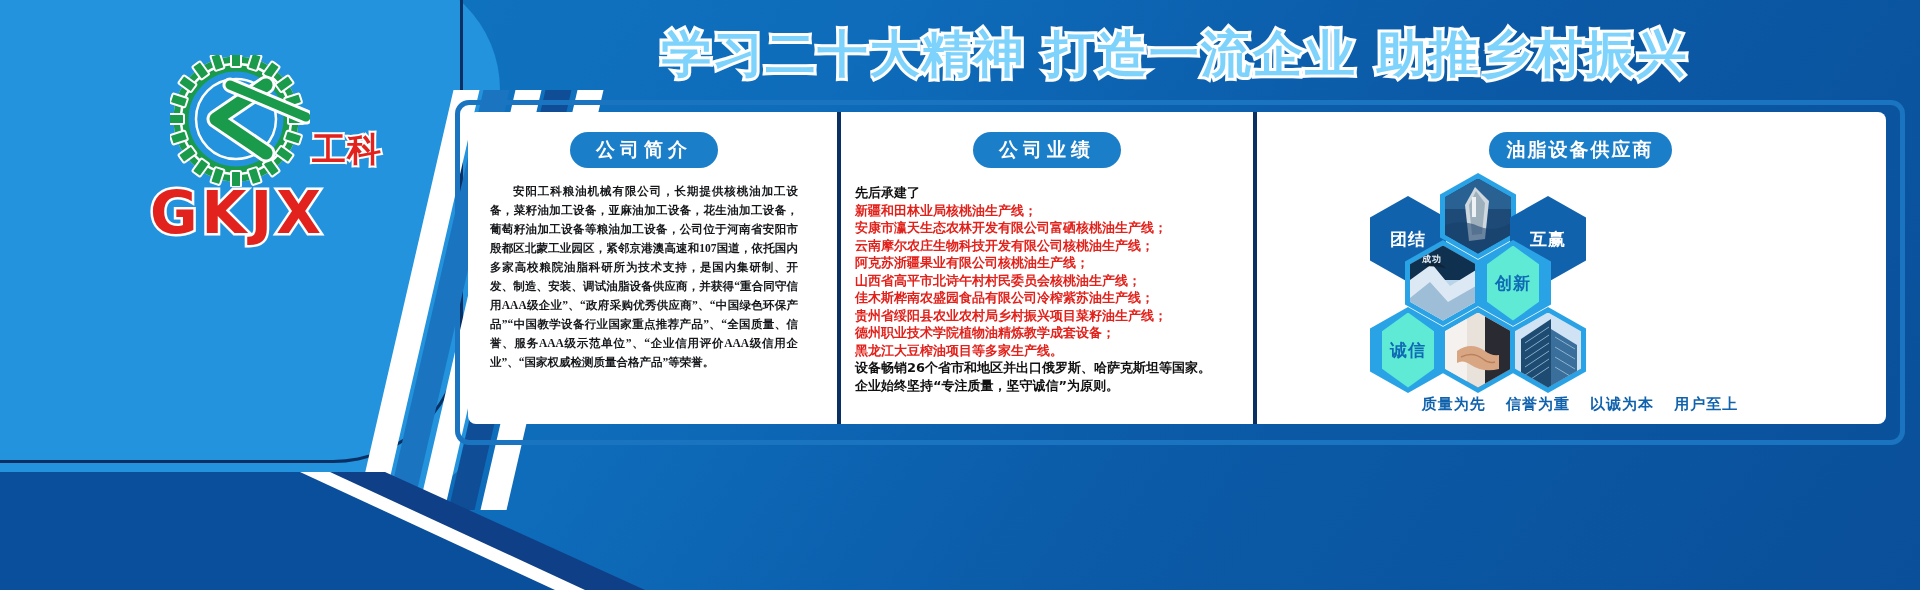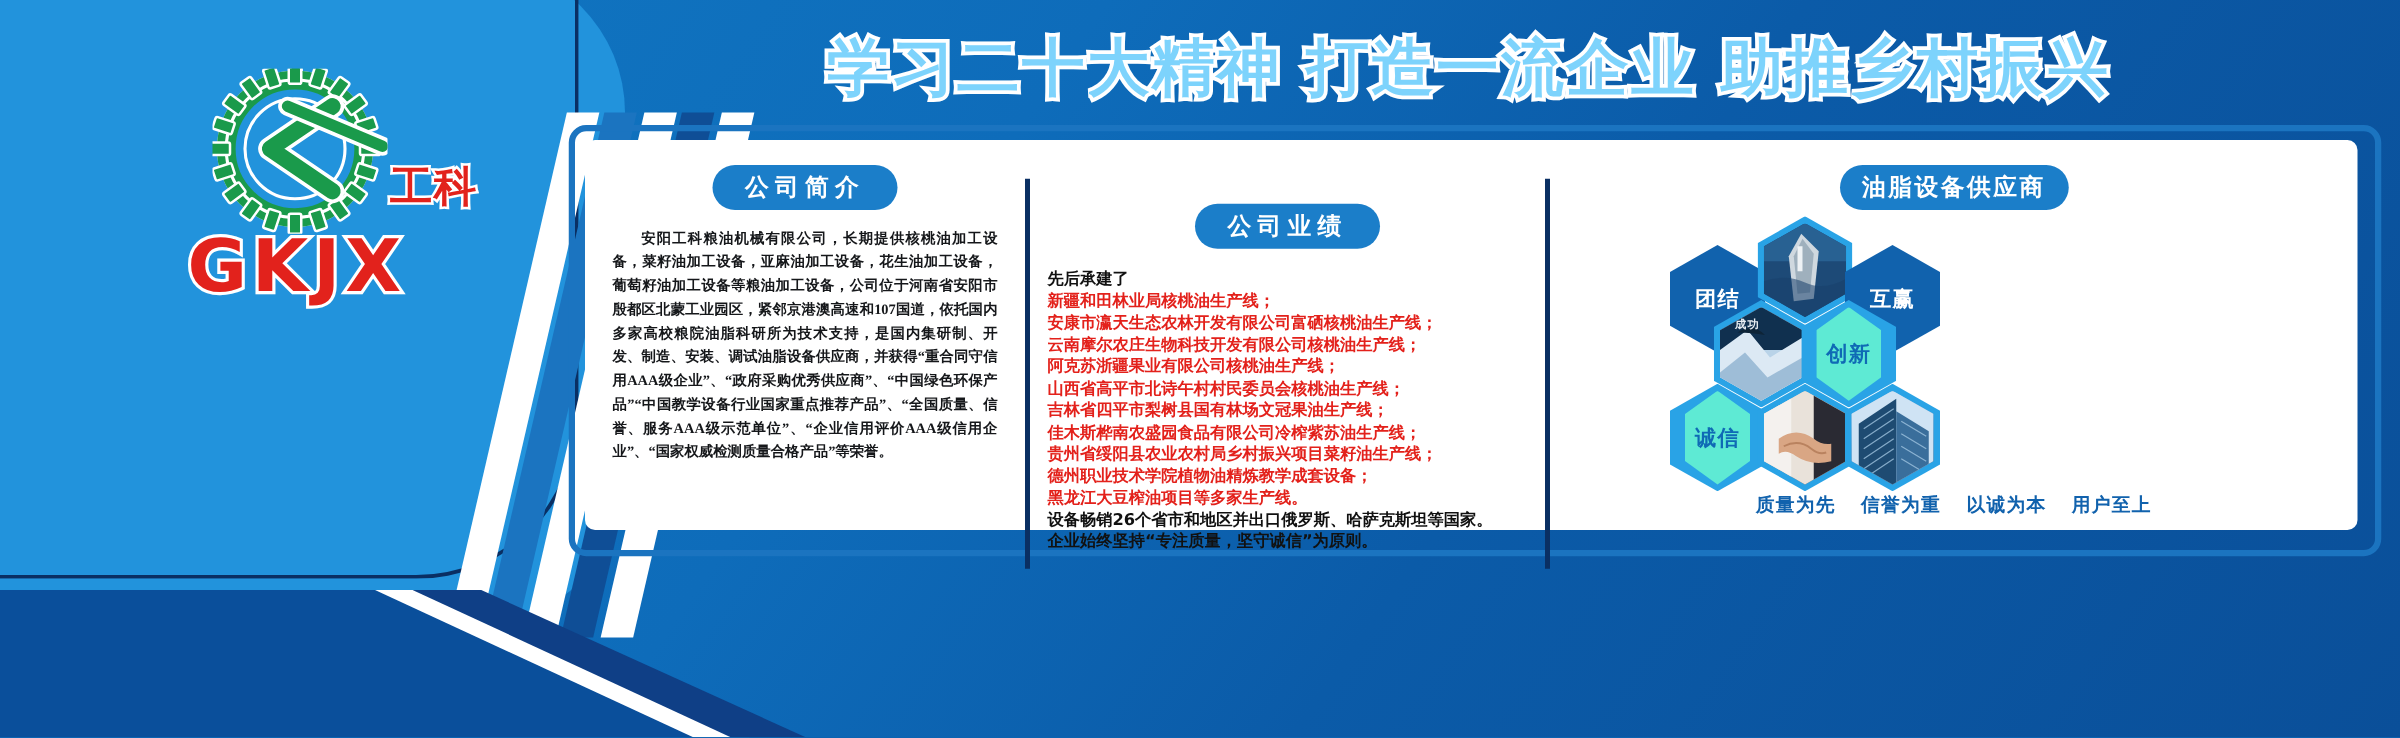--- a/index.html
+++ b/index.html
@@ -67,24 +67,25 @@
 
   
   .frame-outer{
     position:absolute;left:455px;top:100px;width:1440px;height:335px;
     border:5px solid #1b74c0;border-radius:14px;background:transparent;
   }
   .frame-inner{
     position:absolute;left:468px;top:112px;width:1418px;height:312px;
     background:#ffffff;border-radius:8px;
     display:flex;
+    gap:17px;
   }
   .panel{position:relative;height:100%;box-sizing:border-box;}
   .p1{width:352px;}
-  .p2{width:420px;border-left:4px solid #0a2f63;border-right:4px solid #0a2f63;margin-top:31px;}
+  .p2{width:420px;border-left:4px solid #0a2f63;border-right:4px solid #0a2f63;}
   .p3{flex:1;}
 
   .chip{
     display:block;margin:20px auto 0;padding:5px 26px;
     background:#1b7ec9;border-radius:22px;color:#fff;
     font-size:19px;font-weight:bold;letter-spacing:5px;width:max-content;
   }
   .chip.wide{letter-spacing:2px;padding:5px 18px;}
 
   .body-text{
@@ -221,21 +222,20 @@
     <div class="panel p2">
       <div class="chip">公司业绩</div>
       <div class="perf">
         <p class="blk">先后承建了</p>
         <div id="perf-items">
             <p class="red">新疆和田林业局核桃油生产线；</p>
             <p class="red">安康市瀛天生态农林开发有限公司富硒核桃油生产线；</p>
             <p class="red">云南摩尔农庄生物科技开发有限公司核桃油生产线；</p>
             <p class="red">阿克苏浙疆果业有限公司核桃油生产线；</p>
             <p class="red">山西省高平市北诗午村村民委员会核桃油生产线；</p>
-            <p class="red">吉林省四平市梨树县国有林场文冠果油生产线；</p>
             <p class="red">佳木斯桦南农盛园食品有限公司冷榨紫苏油生产线；</p>
             <p class="red">贵州省绥阳县农业农村局乡村振兴项目菜籽油生产线；</p>
             <p class="red">德州职业技术学院植物油精炼教学成套设备；</p>
             <p class="red">黑龙江大豆榨油项目等多家生产线。</p>
           </div>
         <div id="perf-footer">
             <p class="blk">设备畅销26个省市和地区并出口俄罗斯、哈萨克斯坦等国家。</p>
             <p class="blk">企业始终坚持“专注质量，坚守诚信”为原则。</p>
           </div>
       </div>

